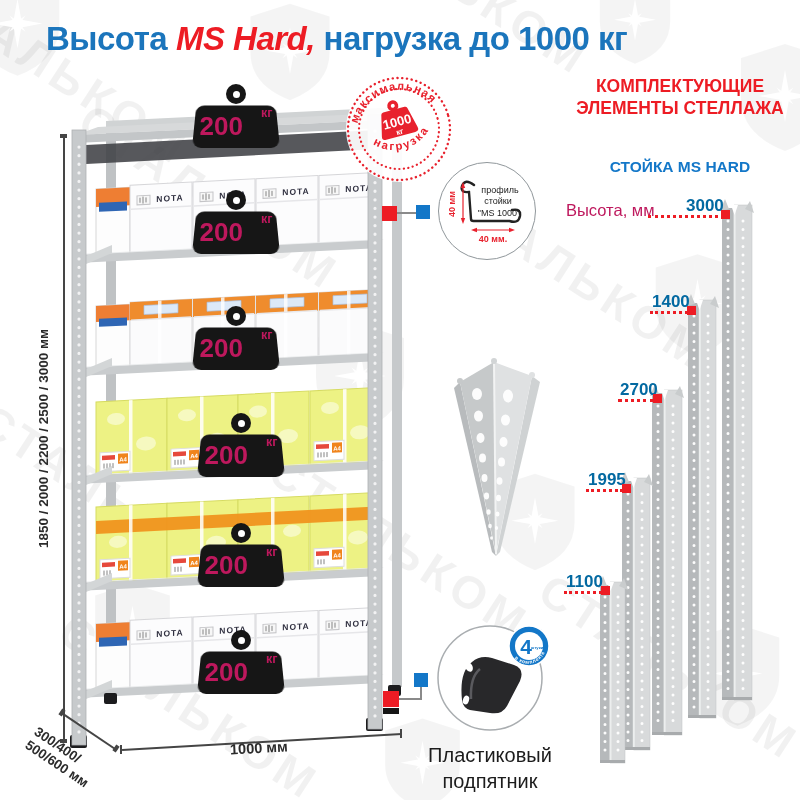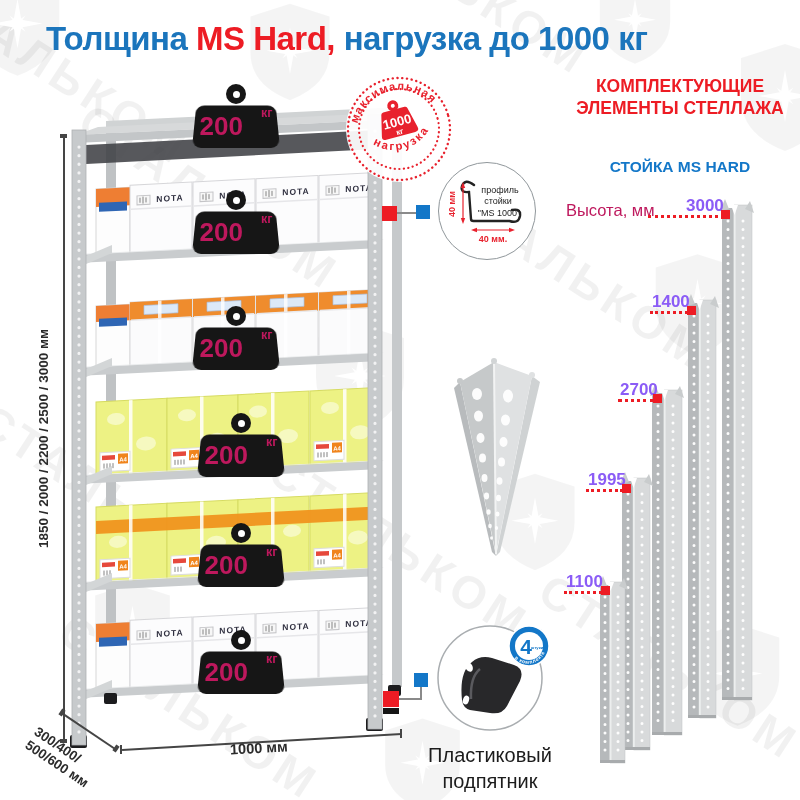--- a/index.html
+++ b/index.html
@@ -7,21 +7,21 @@
           font-family:"Liberation Sans",sans-serif;}
   .abs{position:absolute;}
   svg text{font-family:"Liberation Sans",sans-serif;}
 
   
   .wm-text{position:absolute;font-size:46px;font-weight:bold;letter-spacing:5px;
            color:rgba(0,0,0,0.055);transform:rotate(33deg);white-space:nowrap;}
   .wm-shield{position:absolute;opacity:1;}
   
   #title{left:46px;top:20px;font-size:33px;font-weight:bold;letter-spacing:-0.5px;white-space:nowrap;}
-  .t-blue{color:#1b75bc;} .t-red{color:#ed1c24;}
+  .t-blue{color:#1b75bc;} .t-red{color:#ed1c24;font-style:italic;}
 
   
   .weight{position:absolute;width:88px;height:64px;}
   .weight .knob{position:absolute;left:34px;top:0;width:20px;height:20px;border-radius:50%;
                 background:#161616;display:flex;align-items:center;justify-content:center;}
   .weight .knob i{width:7px;height:7px;border-radius:50%;background:#fff;}
   .weight .body{position:absolute;left:0;top:16px;width:88px;height:48px;background:#161616;
                 border-radius:9px;transform:perspective(85px) rotateX(11deg);transform-origin:50% 100%;}
   .weight .w-label{position:absolute;left:0;top:22px;width:88px;height:40px;display:flex;
                    align-items:flex-start;justify-content:center;gap:18px;color:#be185d;}
@@ -45,21 +45,21 @@
   
   #profile-circle{left:438px;top:162px;width:96px;height:96px;border:1.5px solid #90979b;border-radius:50%;background:#fff;}
   #thickness-note{left:424px;top:272px;width:132px;text-align:center;font-size:14.5px;color:#1c1c1c;line-height:1.32;}
   #foot-label{left:420px;top:742px;width:140px;text-align:center;font-size:20px;color:#1c1c1c;line-height:1.32;}
 
   
   #comp-header{left:548px;top:76px;width:264px;text-align:center;color:#ed1c24;
                font-size:17.5px;font-weight:bold;line-height:1.25;}
   #comp-sub{left:548px;top:158px;width:264px;text-align:center;color:#1377c8;font-size:15.5px;font-weight:bold;}
   #height-caption{left:566px;top:201px;font-size:16.5px;color:#be185d;}
-  .h-label{position:absolute;font-size:17px;font-weight:bold;color:#8b5cf6;}
+  .h-label{position:absolute;font-size:17px;font-weight:bold;color:#0369a1;}
   .h-dots{position:absolute;height:0;border-top:3px dotted #ed1c24;}
   .h-sq{position:absolute;width:9px;height:9px;background:#ed1c24;}
 </style>
 </head>
 <body>
 
 <div id="canvas">
 
   <svg width="0" height="0" style="position:absolute">
     <defs>
@@ -104,21 +104,21 @@
   <svg class="wm-shield" style="left:690px;top:620px" width="95" height="110">
       <use href="#wm-shield"></use>
     </svg>
   <svg class="wm-shield" style="left:90px;top:580px" width="85" height="98">
       <use href="#wm-shield"></use>
     </svg>
   <svg class="wm-shield" style="left:380px;top:715px" width="85" height="98">
       <use href="#wm-shield"></use>
     </svg>
 
-  <div id="title" class="abs"><span class="t-blue">Толщина </span><span class="t-red">MS Hard,</span><span class="t-blue"> нагрузка до 1000 кг</span></div>
+  <div id="title" class="abs"><span class="t-blue">Высота </span><span class="t-red">MS Hard,</span><span class="t-blue"> нагрузка до 1000 кг</span></div>
 
   <svg class="abs" style="left:40px;top:95px" width="372" height="670" viewBox="0 0 372 670">
 
     <rect x="66" y="26" width="10" height="578" fill="#bfc2c4"></rect>
     <rect x="352" y="12" width="10" height="580" fill="#c6c9cb"></rect>
 
     <polygon points="66,26 360,12 360,19 66,33" fill="#d0d3d4"></polygon>
 
     <g transform="translate(56,160) skewY(-2.96)">
       <rect x="0" y="-66" width="34" height="66" fill="#fdfdfd" stroke="#d8d8d8"></rect>

